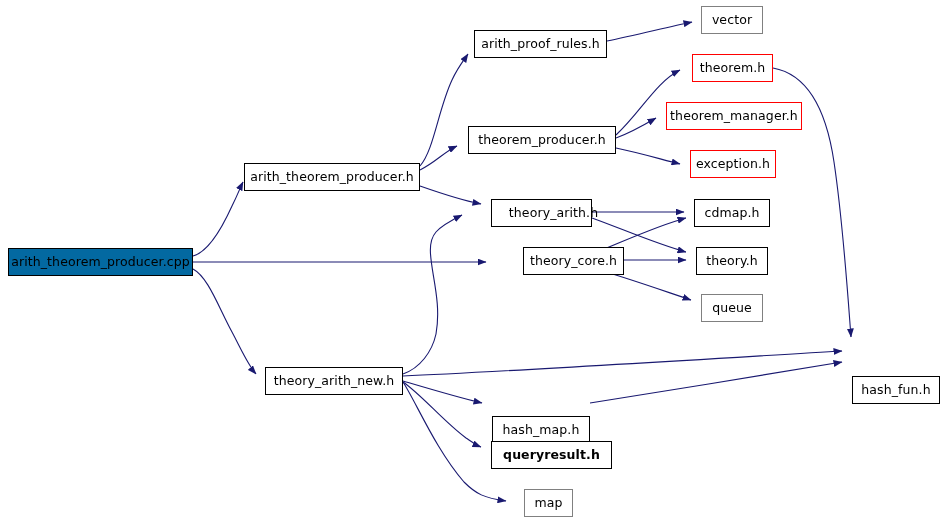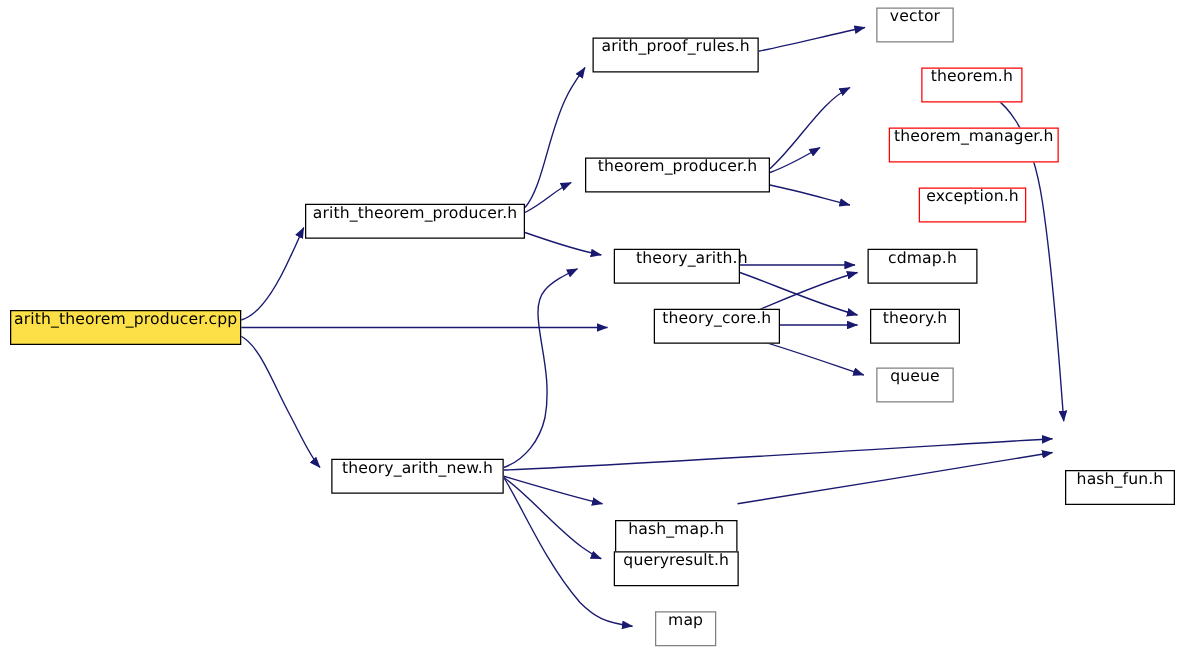--- a/index.html
+++ b/index.html
@@ -19,37 +19,37 @@
     position: absolute;
     left: 0;
     top: 0;
     width: 948px;
     height: 521px;
   }
   .node {
     position: absolute;
     box-sizing: border-box;
     display: flex;
+    align-items: center;
     justify-content: center;
     font-size: 12.5px;
     line-height: 1;
     color: #000000;
     background: #ffffff;
     border: 1px solid #000000;
     white-space: nowrap;
     letter-spacing: 0.1px;
     z-index: 2;
   }
   .node.root {
-    background: #fde047;
+    background: #0369a1;
     border: 1px solid #000000;
   }
   .node.red {
     border: 1px solid #ff0000;
-    margin-left: 45px;
   }
   .node.gray {
     border: 1px solid #808080;
   }
 </style>
 </head>
 <body>
 
 <div id="canvas">
 
@@ -109,36 +109,36 @@
       </div>
       <div class="node red" style="left: 690px; top: 150px; width: 86px; height: 28px;">
         <span>exception.h</span>
       </div>
       <div class="node" style="left: 491px; top: 199px; width: 101px; height: 28px; padding-left: 24px;">
         <span>theory_arith.h</span>
       </div>
       <div class="node" style="left: 491px; top: 247px; width: 101px; height: 28px; margin-left: 32px;">
         <span>theory_core.h</span>
       </div>
-      <div class="node" style="left: 694px; top: 199px; width: 88px; height: 28px;">
+      <div class="node" style="left: 694px; top: 199px; width: 76px; height: 28px;">
         <span>cdmap.h</span>
       </div>
       <div class="node" style="left: 696px; top: 247px; width: 72px; height: 28px;">
         <span>theory.h</span>
       </div>
       <div class="node gray" style="left: 701px; top: 294px; width: 62px; height: 28px;">
         <span>queue</span>
       </div>
       <div class="node" style="left: 265px; top: 367px; width: 138px; height: 28px;">
         <span>theory_arith_new.h</span>
       </div>
       <div class="node" style="left: 492px; top: 393px; width: 98px; height: 28px; margin-top: 23px;">
         <span>hash_map.h</span>
       </div>
-      <div class="node" style="left: 491px; top: 441px; width: 100px; height: 28px;">
+      <div class="node" style="left: 491px; top: 441px; width: 121px; height: 28px; font-weight: bold;">
         <span>queryresult.h</span>
       </div>
       <div class="node gray" style="left: 524px; top: 489px; width: 49px; height: 28px;">
         <span>map</span>
       </div>
       <div class="node" style="left: 852px; top: 344px; width: 88px; height: 28px; margin-top: 32px;">
         <span>hash_fun.h</span>
       </div>
     </div>
 

